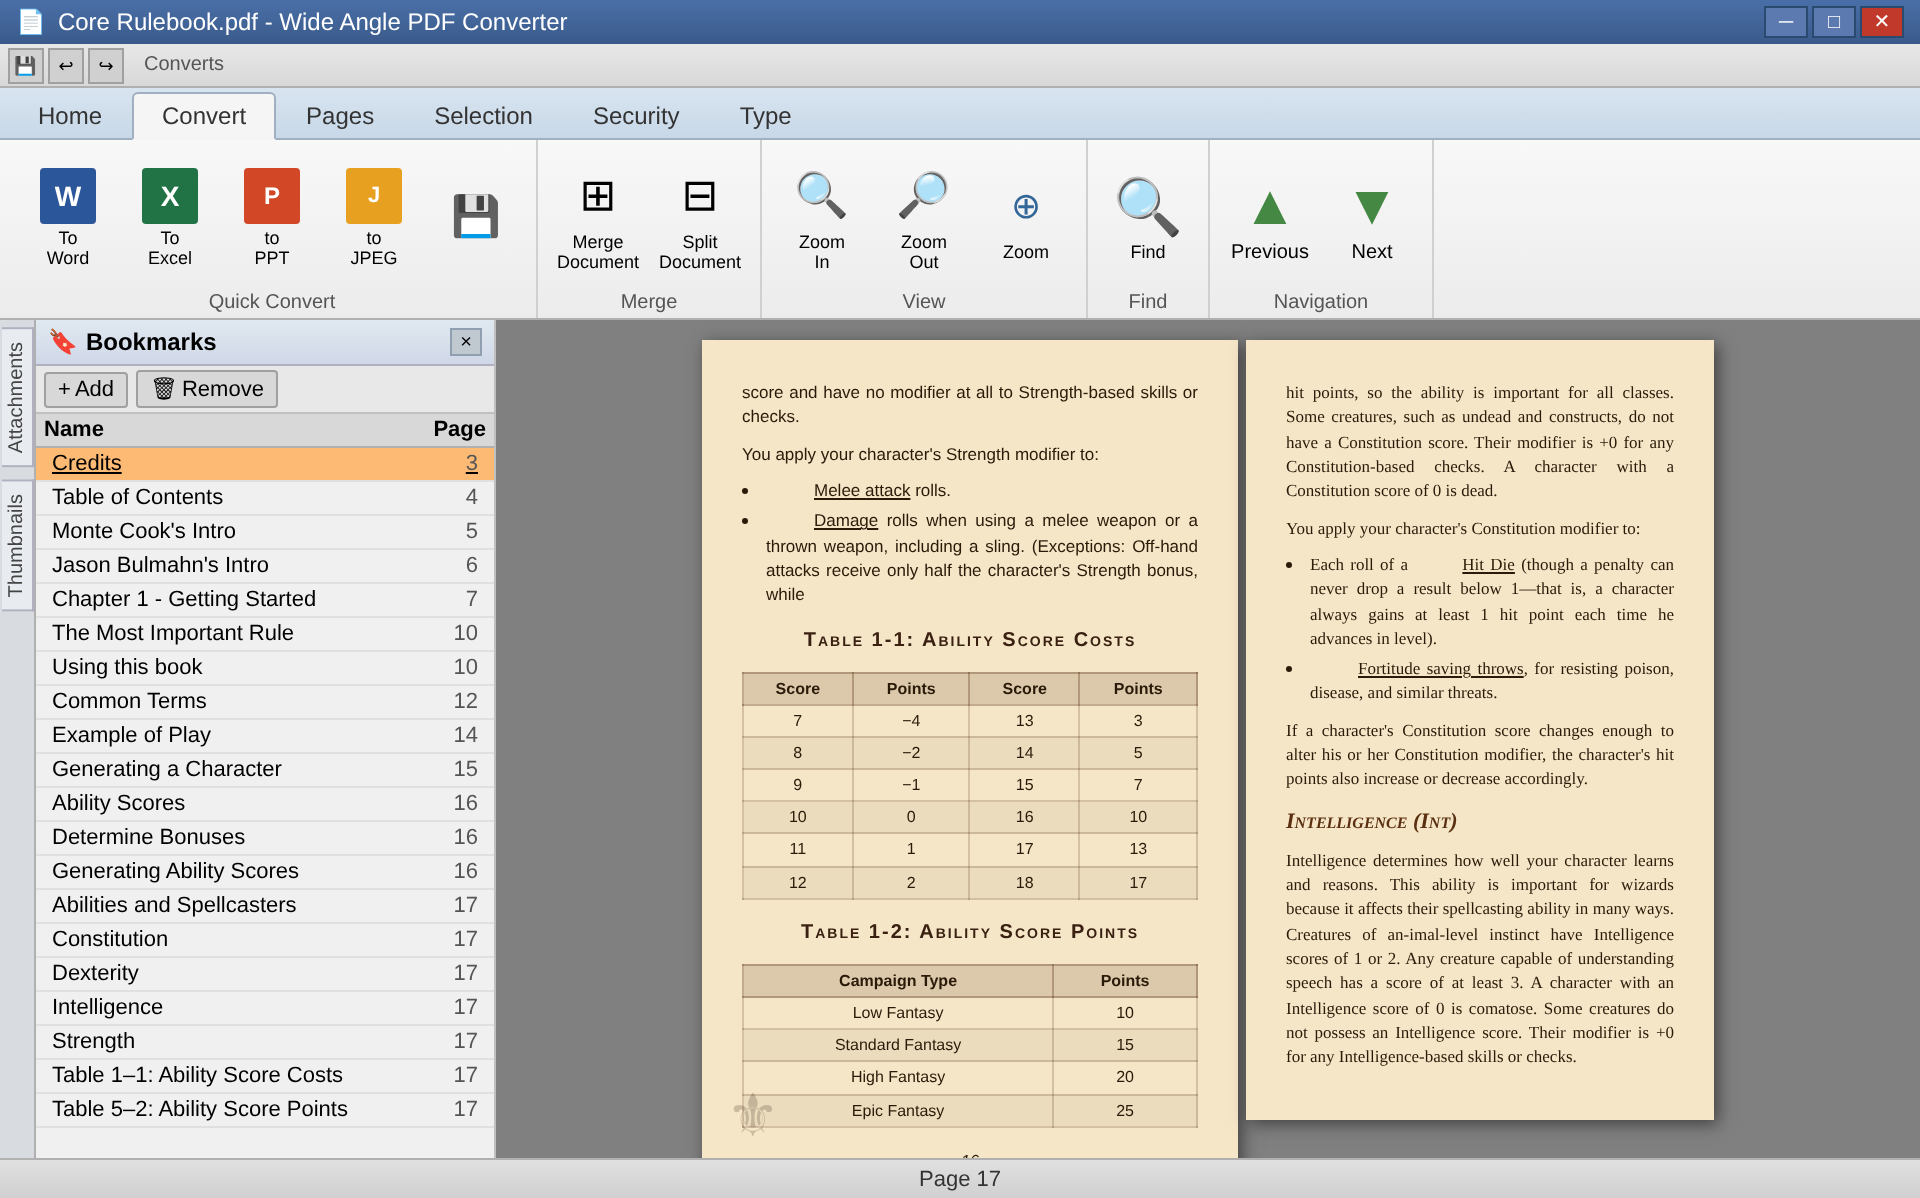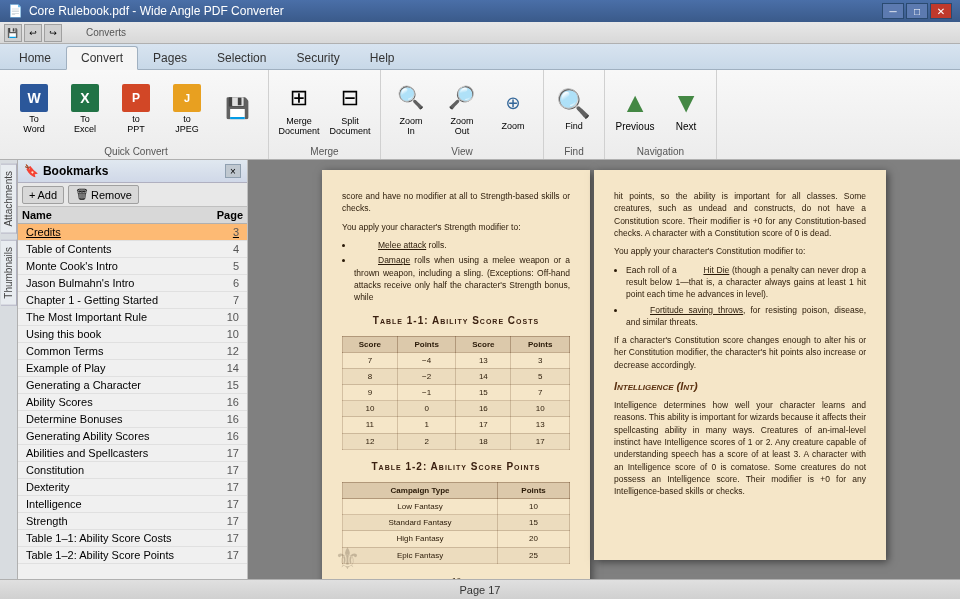--- a/index.html
+++ b/index.html
@@ -306,30 +306,30 @@
     <div class="title-btn">─</div>
     <div class="title-btn">□</div>
     <div class="title-btn close">✕</div>
   </div>
 </div>
 
 <div class="quick-toolbar">
   <div class="quick-toolbar-btn">💾</div>
   <div class="quick-toolbar-btn">↩</div>
   <div class="quick-toolbar-btn">↪</div>
-  <span style="font-size:10px; margin-left:22px; color:#555;text-align:center;">Converts</span>
+  <span style="font-size:10px; margin-left:8px; color:#555;text-align:center;">Converts</span>
 </div>
 
 <div class="ribbon-tabs">
   <div class="ribbon-tab">Home</div>
   <div class="ribbon-tab active">Convert</div>
   <div class="ribbon-tab">Pages</div>
   <div class="ribbon-tab">Selection</div>
   <div class="ribbon-tab">Security</div>
-  <div class="ribbon-tab">Help</div>
+  <div class="ribbon-tab">Type</div>
 </div>
 
 <div class="ribbon">
 
   <div class="ribbon-group">
     <div class="ribbon-buttons">
       <div class="ribbon-btn-large">
         <div class="ribbon-icon-large" style="background:#2b579a; color:white; font-size:14px; font-weight:bold; width:28px; height:28px; border-radius:2px;">W</div>
         <span style="font-size:9px;">To<br>Word</span>
       </div>
@@ -511,21 +511,21 @@
         </div>
         <div class="bookmark-item">
           <span class="bookmark-item-name">Strength</span>
           <span class="bookmark-item-page">17</span>
         </div>
         <div class="bookmark-item">
           <span class="bookmark-item-name">Table 1–1: Ability Score Costs</span>
           <span class="bookmark-item-page">17</span>
         </div>
         <div class="bookmark-item">
-          <span class="bookmark-item-name">Table 1–2: Ability Score Points</span>
+          <span class="bookmark-item-name">Table 5–2: Ability Score Points</span>
           <span class="bookmark-item-page">17</span>
         </div>
       </div>
   </div>
 
   <div class="content-area">
 
     <div style="display:flex; gap:4px; height:100%; align-items:flex-start;">
 
       <div class="pdf-page" style="width:268px; min-height:390px;">
@@ -613,21 +613,21 @@
                 <td>Epic Fantasy</td>
                 <td>25</td>
               </tr>
             </tbody>
         </table>
 
         <div style="position:absolute; bottom:12px; left:12px; font-size:30px; opacity:0.2;">⚜</div>
         <div style="position:absolute; bottom:6px; left:50%; transform:translateX(-50%); font-style:italic; font-size:8px;">16</div>
       </div>
 
-      <div class="pdf-page" style="width:292px; min-height:390px;">
+      <div class="pdf-page" style="width:234px; min-height:390px;font-family:Liberation Serif, serif;">
         <div class="pdf-right-col">
           <p>hit points, so the ability is important for all classes. Some creatures, such as undead and constructs, do not have a Constitution score. Their modifier is +0 for any Constitution-based checks. A character with a Constitution score of 0 is dead.</p>
           <p>You apply your character's Constitution modifier to:</p>
           <ul>
             <li>Each roll of a <span class="underline">Hit Die</span> (though a penalty can never drop a result below 1—that is, a character always gains at least 1 hit point each time he advances in level).</li>
             <li><span class="underline">Fortitude saving throws</span>, for resisting poison, disease, and similar threats.</li>
           </ul>
           <p>If a character's Constitution score changes enough to alter his or her Constitution modifier, the character's hit points also increase or decrease accordingly.</p>
 
           <div class="pdf-section-title">Intelligence (Int)</div>

